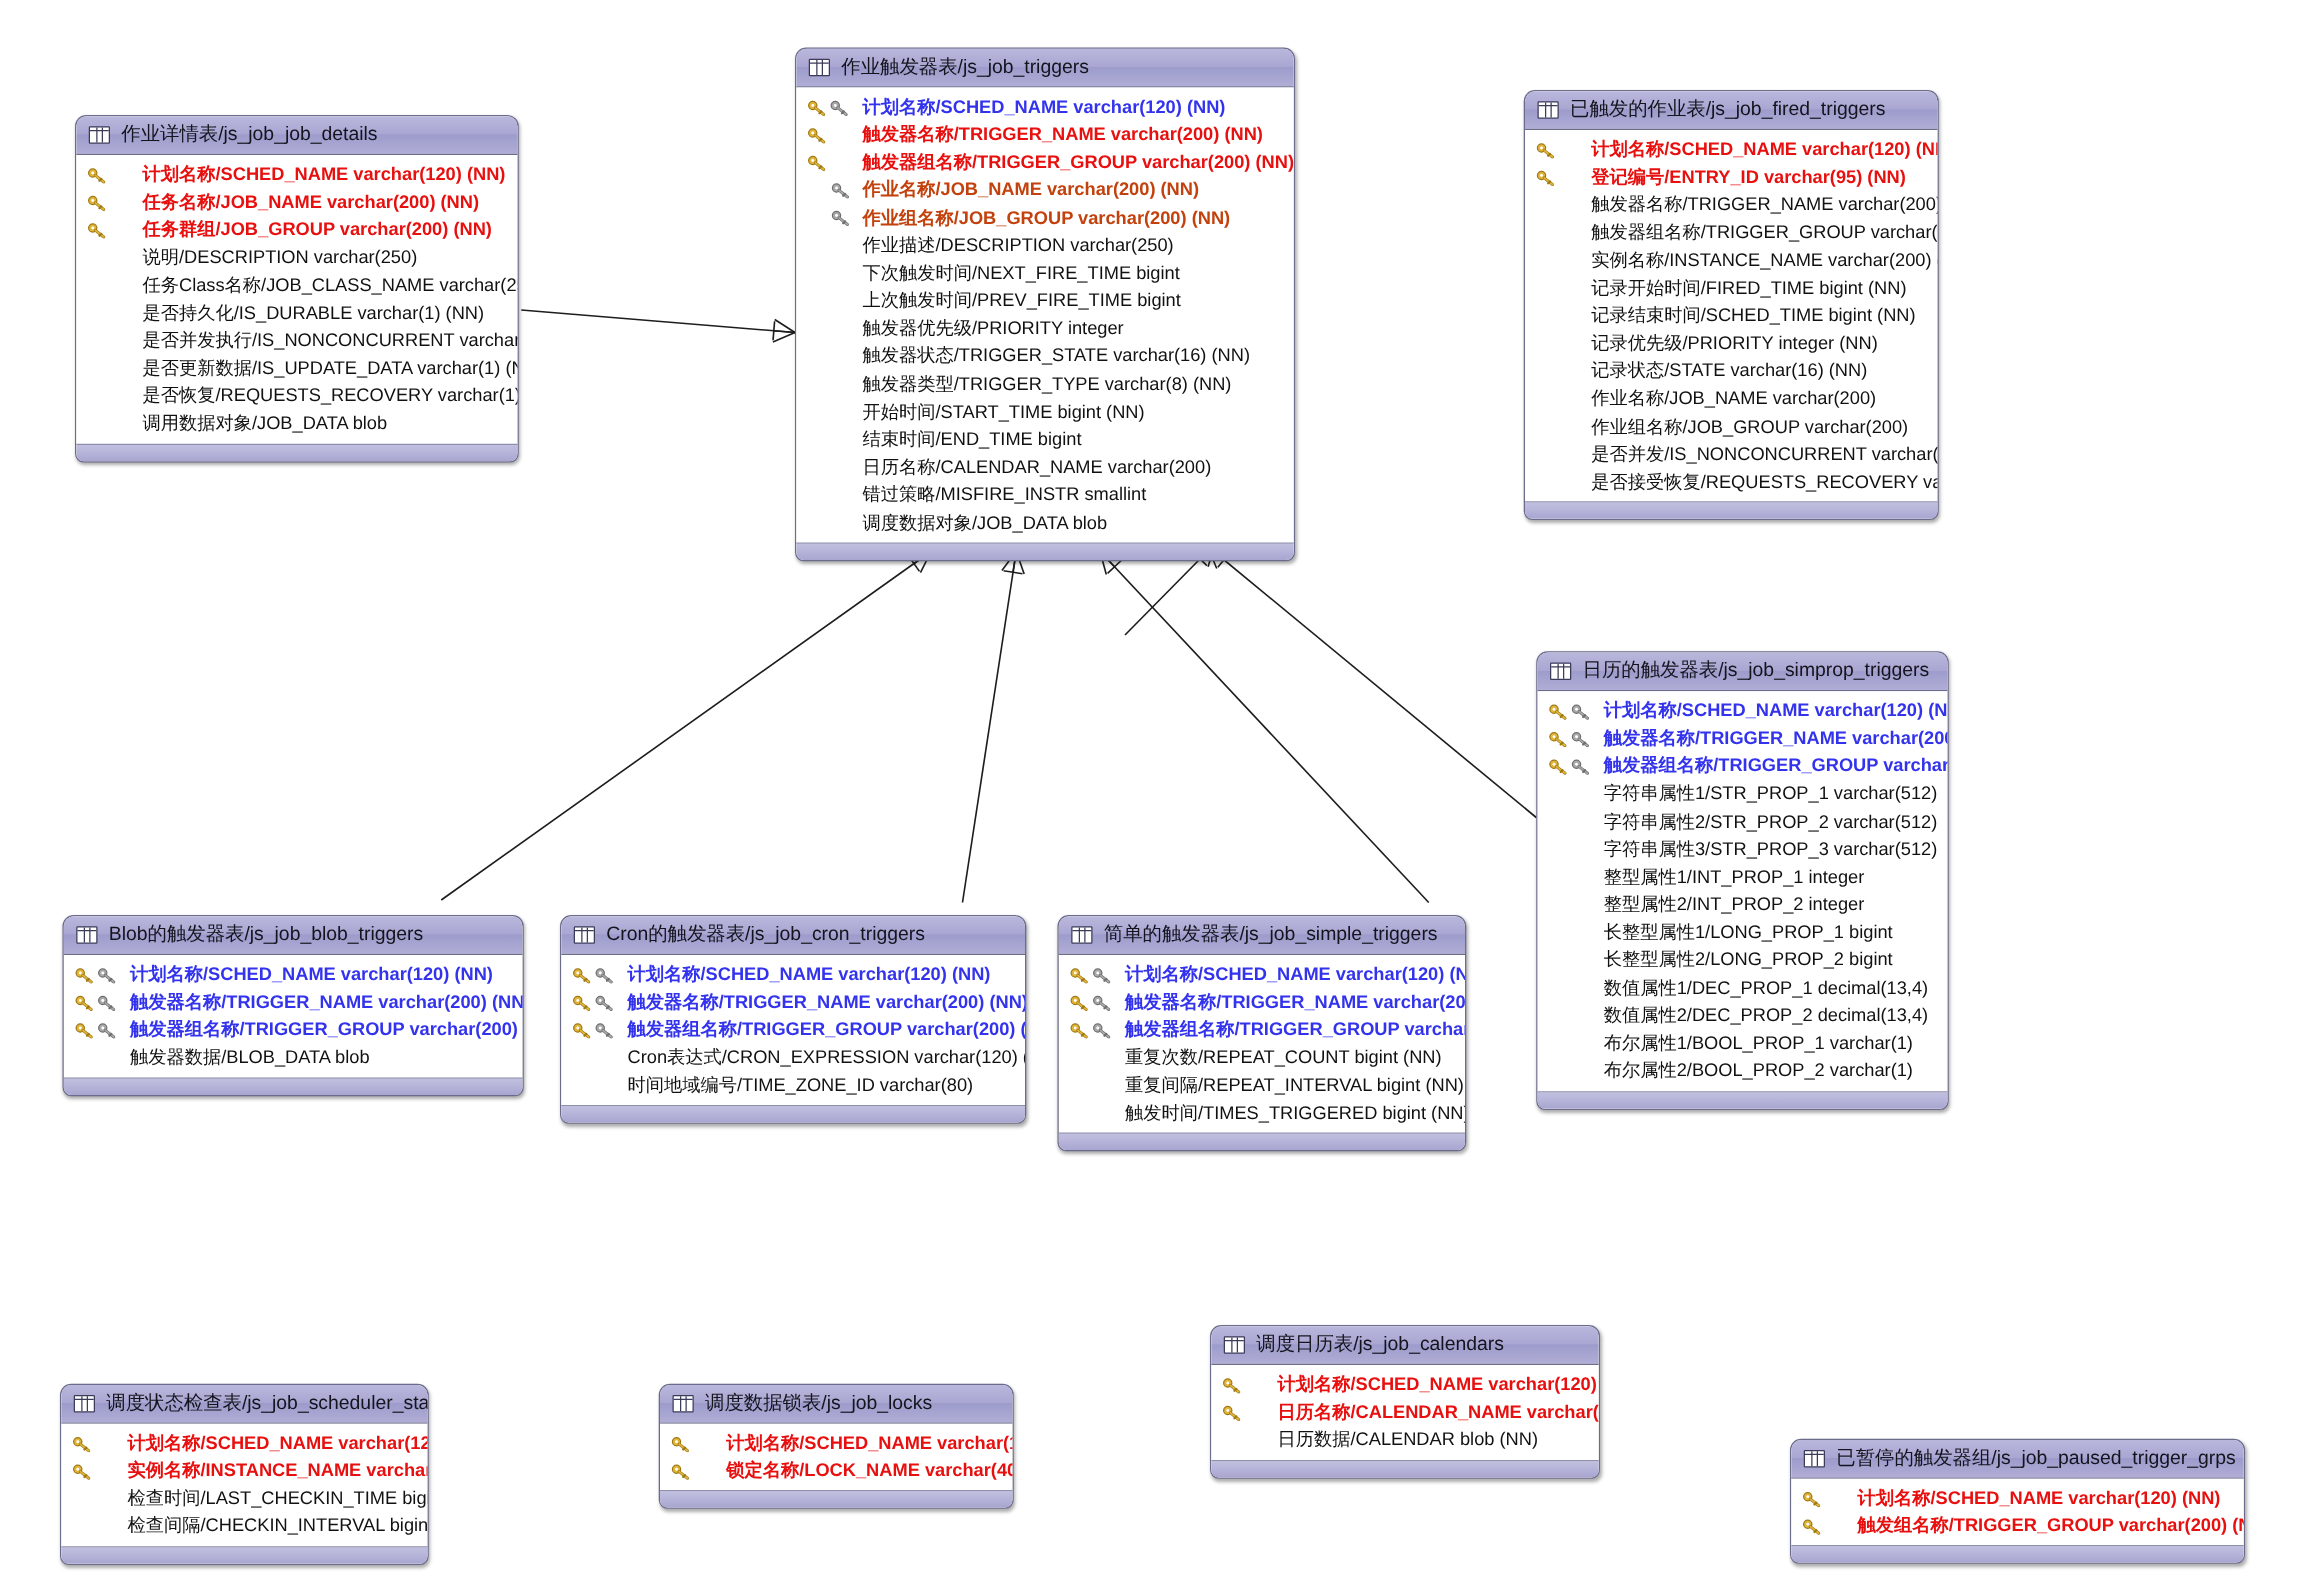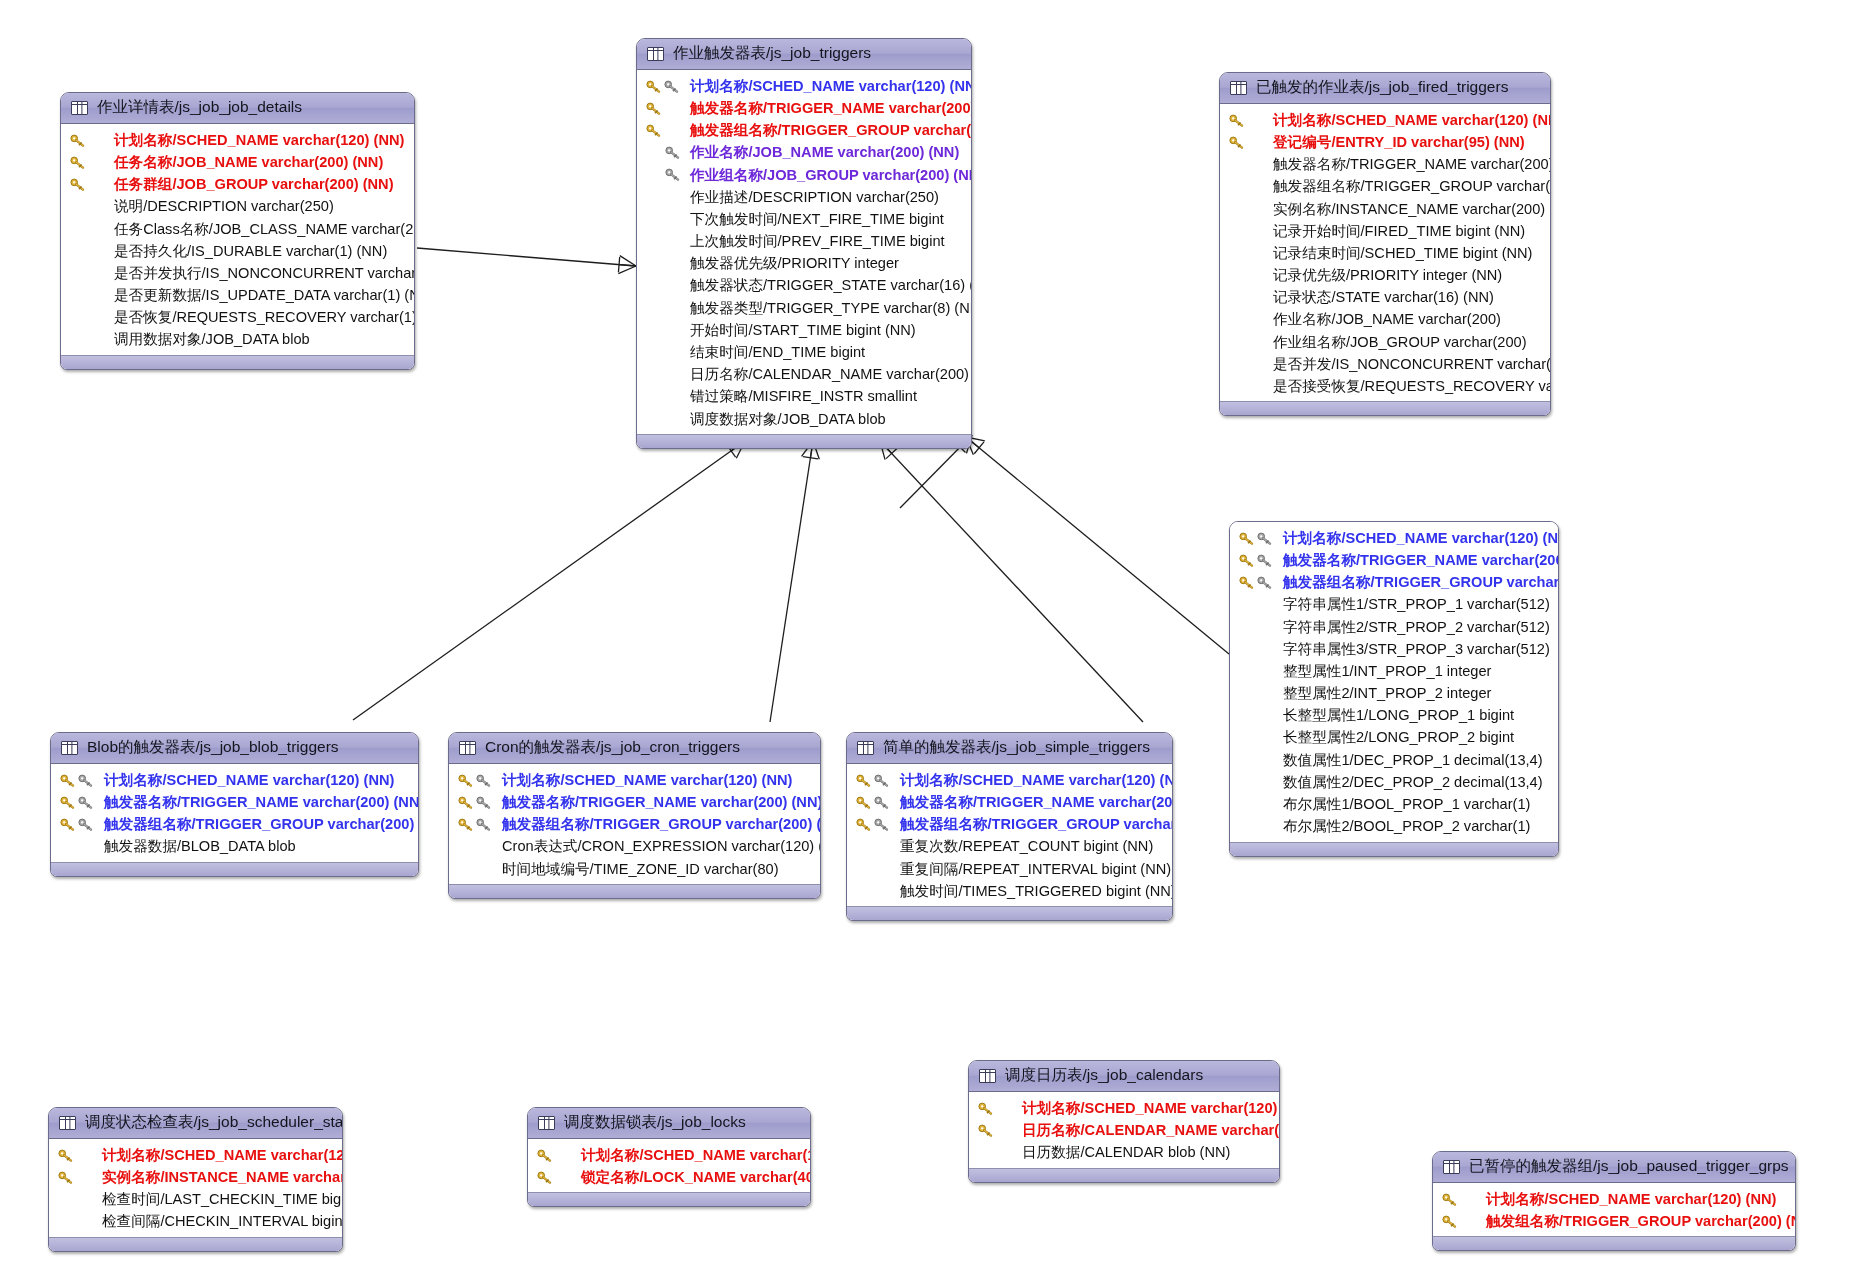--- a/index.html
+++ b/index.html
@@ -38,21 +38,21 @@
      box-shadow:4.4px 0 0 0 #3b3b5a;}
   .tbl-body{padding:5px 0 4px 0;background:#ffffff;}
   .tbl-foot{height:13px;background:linear-gradient(to bottom,#c2c0e0,#a8a6d0);border-top:1px solid #8e8eae;}
 
   .row{display:flex;align-items:center;height:22.2px;padding:0 12px 0 9px;white-space:nowrap;}
   .keys{width:44px;flex:0 0 44px;display:flex;align-items:center;gap:3px;}
   .keys.indent1{padding-left:19px;width:44px;box-sizing:border-box;}
   .col-txt{font-size:14.6px;line-height:1;}
   .c-red{color:#e8100f;font-weight:bold;}
   .c-blue{color:#3333ee;font-weight:bold;}
-  .c-green{color:#6d28d9;font-weight:bold;}
+  .c-green{color:#c2410c;font-weight:bold;}
   .c-black{color:#111111;}
 
   .key{width:15px;height:13px;flex:0 0 15px;position:relative;display:inline-block;}
   .key svg{display:block;width:15px;height:13px;}
 </style>
 </head>
 <body>
 
 <div id="canvas">
 
@@ -176,21 +176,21 @@
             <span class="keys"></span>
             <span class="col-txt c-black">是否恢复/REQUESTS_RECOVERY varchar(1) (NN)</span>
           </div>
           <div class="row">
             <span class="keys"></span>
             <span class="col-txt c-black">调用数据对象/JOB_DATA blob</span>
           </div>
         </div>
         <div class="tbl-foot"></div>
       </div>
-      <div class="tbl" style="left: 636px; top: 38px; width: 336px;">
+      <div class="tbl" style="left: 636px; top: 38px; width: 400px;">
         <div class="tbl-head">
           <span class="tbl-icon"></span>
           <span>作业触发器表/js_job_triggers</span>
         </div>
         <div class="tbl-body">
           <div class="row">
             <span class="keys">
               <span class="key">
                 <svg viewBox="0 0 15 13">
                   <circle cx="4.2" cy="4.4" r="3.3" fill="#e3b43a" stroke="#9d7a15" stroke-width="1"></circle>
@@ -390,20 +390,24 @@
             <span class="col-txt c-black">是否并发/IS_NONCONCURRENT varchar(1)</span>
           </div>
           <div class="row">
             <span class="keys"></span>
             <span class="col-txt c-black">是否接受恢复/REQUESTS_RECOVERY varchar(1)</span>
           </div>
         </div>
         <div class="tbl-foot"></div>
       </div>
       <div class="tbl" style="left: 1229px; top: 521px; width: 330px;">
+        <div class="tbl-head">
+          <span class="tbl-icon"></span>
+          <span>日历的触发器表/js_job_simprop_triggers</span>
+        </div>
         <div class="tbl-body">
           <div class="row">
             <span class="keys">
               <span class="key">
                 <svg viewBox="0 0 15 13">
                   <circle cx="4.2" cy="4.4" r="3.3" fill="#e3b43a" stroke="#9d7a15" stroke-width="1"></circle>
                   <circle cx="4.2" cy="4.4" r="1.15" fill="#ffffff"></circle>
                   <path d="M6.3 6.3 L13 11.6" stroke="#9d7a15" stroke-width="2.3" stroke-linecap="round"></path>
                   <path d="M6.3 6.3 L13 11.6" stroke="#e3b43a" stroke-width="1.3" stroke-linecap="round"></path>
                   <path d="M9.5 10.6 L11.1 9.1" stroke="#9d7a15" stroke-width="1.7" stroke-linecap="round"></path>

